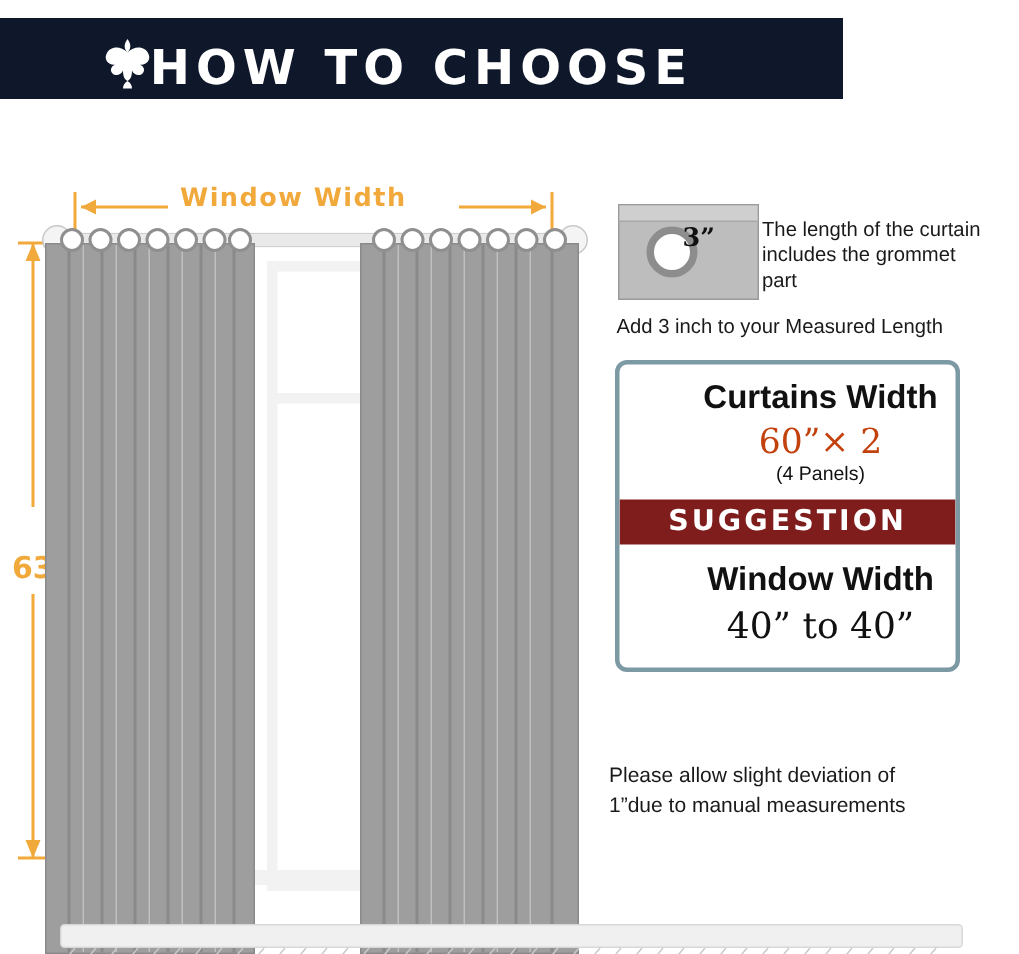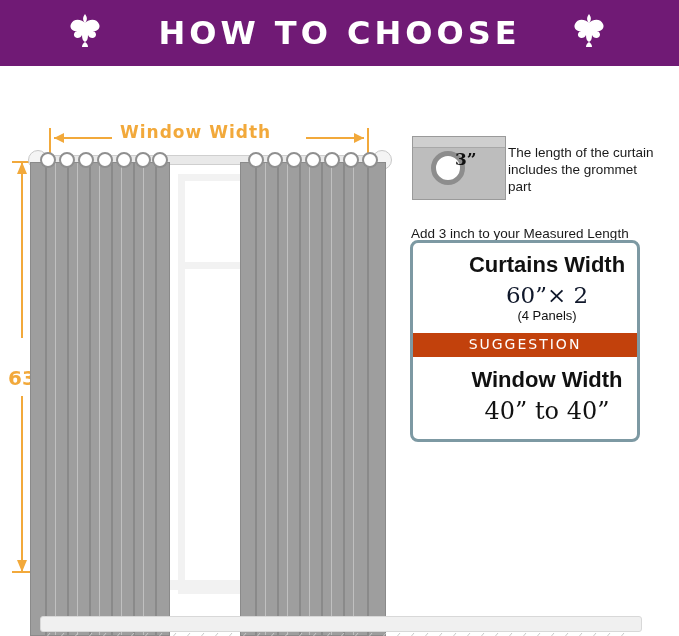--- a/index.html
+++ b/index.html
@@ -11,24 +11,24 @@
     height: 636px;
     background: #ffffff;
     font-family: "Liberation Sans", sans-serif;
     overflow: hidden;
     position: relative;
   }
 
   
   .header {
     position: absolute;
-    left: 0; top: 0;
-    width: 679px;
+    left: 0; top: 12px;
+    width: 562px;
     height: 66px;
-    background: #701a75;
+    background: #0f172a;
     display: flex;
     align-items: center;
     justify-content: center;
   }
   .header-title {
     color: #ffffff;
     font-size: 32px;
     font-weight: bold;
     letter-spacing: 4px;
     font-family: "DejaVu Sans", sans-serif;
@@ -206,21 +206,20 @@
     font-size: 13.5px;
     line-height: 17px;
     color: #1a1a1a;
   }
   .add-note {
     position: absolute;
     left: 411px; top: 144px;
     width: 265px;
     font-size: 13.5px;
     color: #1a1a1a;
-    margin-top: 16px;
   }
 
   
   .sugg-box {
     position: absolute;
     left: 410px; top: 174px;
     width: 224px;
     border: 3px solid #7d99a3;
     border-radius: 8px;
     background: #ffffff;
@@ -229,34 +228,34 @@
   }
   .sugg-row { padding: 2px 0 4px; margin-left: 44px; }
   .sugg-title {
     font-size: 22px;
     font-weight: bold;
     color: #111;
     padding-top: 7px;
   }
   .sugg-value {
     font-size: 23px;
-    color: #0f172a;
+    color: #c2410c;
     font-family: "DejaVu Serif", serif;
     padding-top: 4px;
   }
   .sugg-sub {
     font-size: 13px;
     color: #111;
     padding-bottom: 6px;
   }
   .sugg-banner {
-    background: #c2410c;
+    background: #7f1d1d;
     color: #ffffff;
-    font-size: 14px;
-    font-weight: normal;
+    font-size: 19px;
+    font-weight: bold;
     letter-spacing: 2px;
     padding: 3px 0 5px;
     font-family: "DejaVu Sans", sans-serif;
   }
   .sugg-title2 {
     font-size: 22px;
     font-weight: bold;
     color: #111;
     padding-top: 8px;
   }
@@ -435,14 +434,18 @@
       <div class="sugg-value">60”× 2</div>
       <div class="sugg-sub">(4 Panels)</div>
     </div>
     <div class="sugg-banner">SUGGESTION</div>
     <div class="sugg-row">
       <div class="sugg-title2">Window Width</div>
       <div class="sugg-range">40” to 40”</div>
     </div>
   </div>
 
+  <div class="disclaimer">
+    <div>Please allow slight deviation of</div>
+    <div>1”due to manual measurements</div>
+  </div>
 
 </div>
 
 </body></html>

